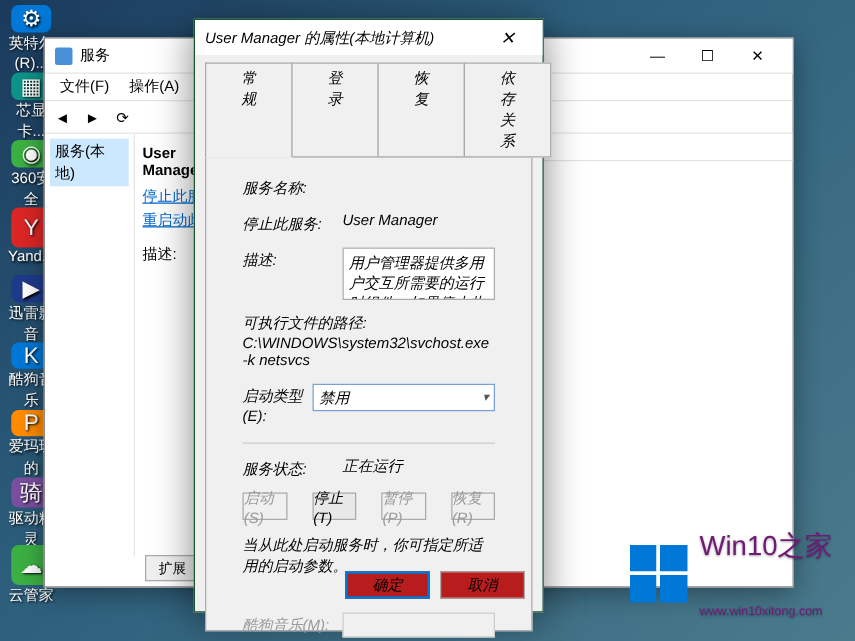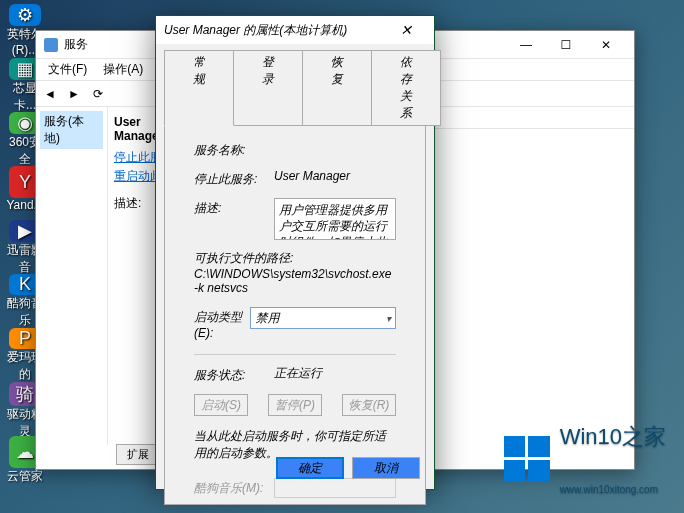--- a/index.html
+++ b/index.html
@@ -59,24 +59,24 @@
 .path-text{margin:0 0 12px;word-break:break-all;}
 .sel{width:100%;height:22px;border:1px solid #7a9fd4;background:#fff;padding:0 4px;display:flex;align-items:center;justify-content:space-between;}
 .sel .arr{font-size:10px;color:#555;}
 .hr{border:none;border-top:1px solid #ccc;margin:14px 0 10px;}
 .btnrow{display:flex;gap:20px;margin-bottom:12px;}
 .btn{flex:1;height:22px;border:1px solid #aaa;background:#e8e8e8;display:flex;align-items:center;justify-content:center;cursor:pointer;}
 .btn.disabled{color:#999;background:#f0f0f0;}
 .param-input{flex:1;height:20px;border:1px solid #aaa;background:#fff;}
 .param-input.disabled{background:#f0f0f0;border-color:#ccc;}
 .props-footer{position:absolute;bottom:10px;right:14px;display:flex;gap:8px;}
-.fbtn{width:68px;height:22px;border:1px solid #aaa;background:#3b82f6;display:flex;align-items:center;justify-content:center;cursor:pointer;}
+.fbtn{width:68px;height:22px;border:1px solid #aaa;background:#b91c1c;display:flex;align-items:center;justify-content:center;cursor:pointer;}
 .fbtn.primary{border:2px solid #0078d7;}
 
-.watermark{position:absolute;right:18px;bottom:18px;display:flex;align-items:center;color:#0c4a6e;text-shadow:0 1px 2px rgba(0,0,0,.4);}
+.watermark{position:absolute;right:18px;bottom:18px;display:flex;align-items:center;color:#701a75;text-shadow:0 1px 2px rgba(0,0,0,.4);}
 .wlogo{width:46px;height:46px;display:grid;grid-template-columns:1fr 1fr;grid-template-rows:1fr 1fr;gap:3px;margin-right:10px;}
 .wlogo div{background:#0078d7;}
 .wtext .t1{font-size:22px;font-weight:300;}
 .wtext .t2{font-size:10px;margin-top:32px;}
 </style>
 </head>
 <body>
 
 <div class="desktop">
   <div class="desktop-icons" id="dicons">
@@ -274,24 +274,25 @@
           <span class="arr">▾</span>
         </div>
       </div>
       <hr class="hr">
       <div class="prow">
         <div class="plbl">服务状态:</div>
         <div class="pval">正在运行</div>
       </div>
       <div class="btnrow">
         <div class="btn disabled">启动(S)</div>
+        <div class="btn">停止(T)</div>
         <div class="btn disabled">暂停(P)</div>
         <div class="btn disabled">恢复(R)</div>
       </div>
-      <div style="margin-bottom:16px">当从此处启动服务时，你可指定所适用的启动参数。</div>
+      <div style="margin-bottom:28px">当从此处启动服务时，你可指定所适用的启动参数。</div>
       <div class="prow">
         <div class="plbl" style="color:#999">酷狗音乐(M):</div>
         <div class="param-input disabled"></div>
       </div>
     </div>
     <div class="props-footer">
       <div class="fbtn primary">确定</div>
       <div class="fbtn">取消</div>
     </div>
   </div>

